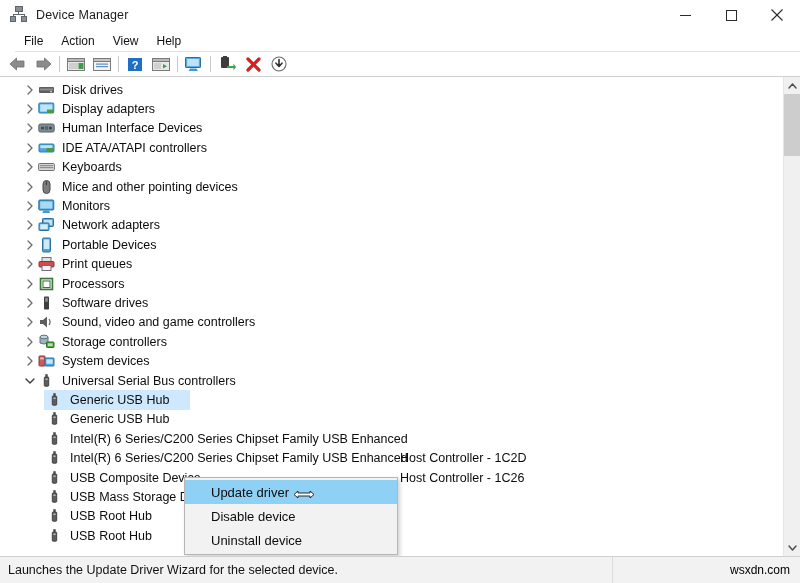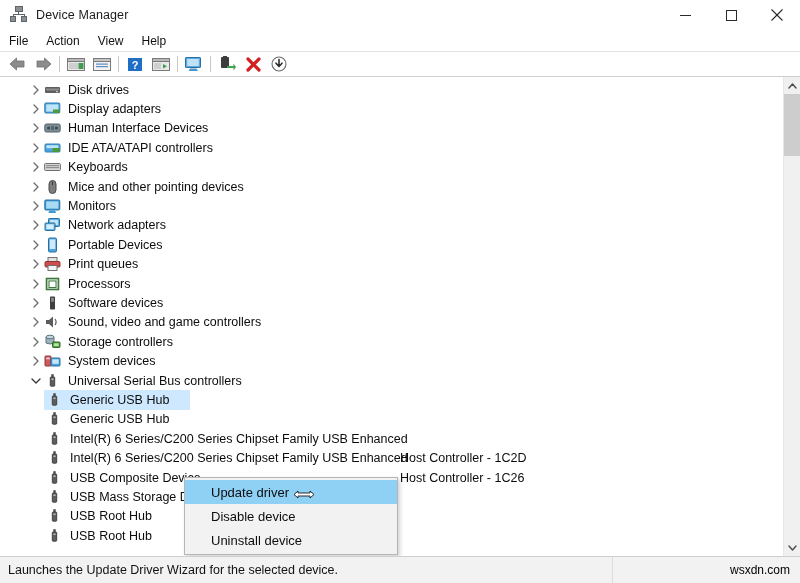--- a/index.html
+++ b/index.html
@@ -66,20 +66,21 @@
   .win-btn svg { display: block; }
 
   
   .menubar {
     height: 22px;
     flex: 0 0 22px;
     display: flex;
     align-items: center;
     background: #ffffff;
     border-bottom: 1px solid #e3e3e3;
+    margin-left: 15px;
   }
   .menu-item {
     font-size: 12px;
     color: #111111;
     padding: 2px 9px;
     line-height: 16px;
   }
 
   
   .toolbar {
@@ -113,21 +114,21 @@
   .tree {
     flex: 1 1 auto;
     position: relative;
     padding-top: 3px;
     overflow: hidden;
   }
   .row {
     height: 19.4px;
     display: flex;
     align-items: center;
-    padding-left: 28px;
+    padding-left: 22px;
     font-size: 12.5px;
     color: #0c0c0c;
     white-space: nowrap;
   }
   .row.child { padding-left: 46px; }
   .row.selected .row-label {
     background: #cde8ff;
   }
   .row.selected {
     background: linear-gradient(to right, #cde8ff 0, #cde8ff 100%);
@@ -540,21 +541,21 @@
             <svg width="8" height="10" viewBox="0 0 8 10">
               <path d="M2 1 L6 5 L2 9" fill="none" stroke="#6d6d6d" stroke-width="1.3" stroke-linecap="round" stroke-linejoin="round"></path>
             </svg>
           </span>
           <span class="ico">
             <svg width="17" height="16" viewBox="0 0 17 16" style="display:block">
               <rect x="6" y="1.5" width="5" height="13" rx="0.8" fill="#3f3f3f"></rect>
               <rect x="7.2" y="2.8" width="2.6" height="4" fill="#8e8e8e"></rect>
             </svg>
           </span>
-          <span class="row-label">Software devices</span>
+          <span class="row-label">Software drives</span>
         </div>
         <div class="row">
           <span class="chev">
             <svg width="8" height="10" viewBox="0 0 8 10">
               <path d="M2 1 L6 5 L2 9" fill="none" stroke="#6d6d6d" stroke-width="1.3" stroke-linecap="round" stroke-linejoin="round"></path>
             </svg>
           </span>
           <span class="ico">
             <svg width="17" height="16" viewBox="0 0 17 16" style="display:block">
               <path d="M2 6 L5 6 L9 2.5 L9 13.5 L5 10 L2 10 Z" fill="#5c5c5c"></path>

